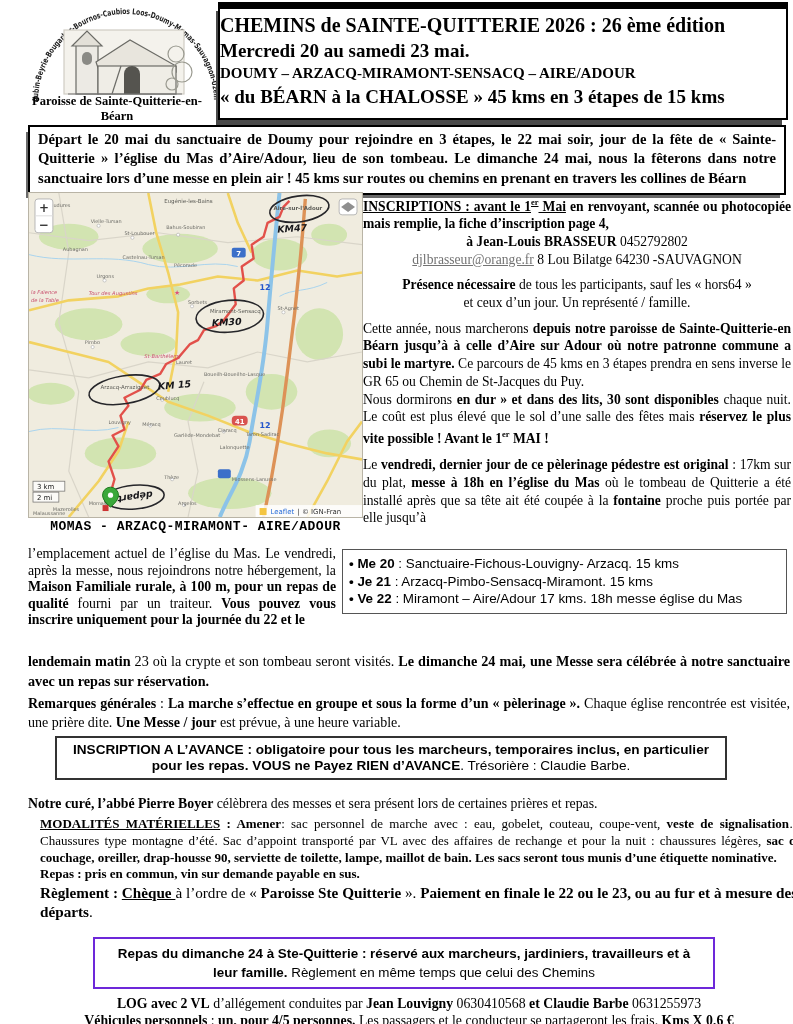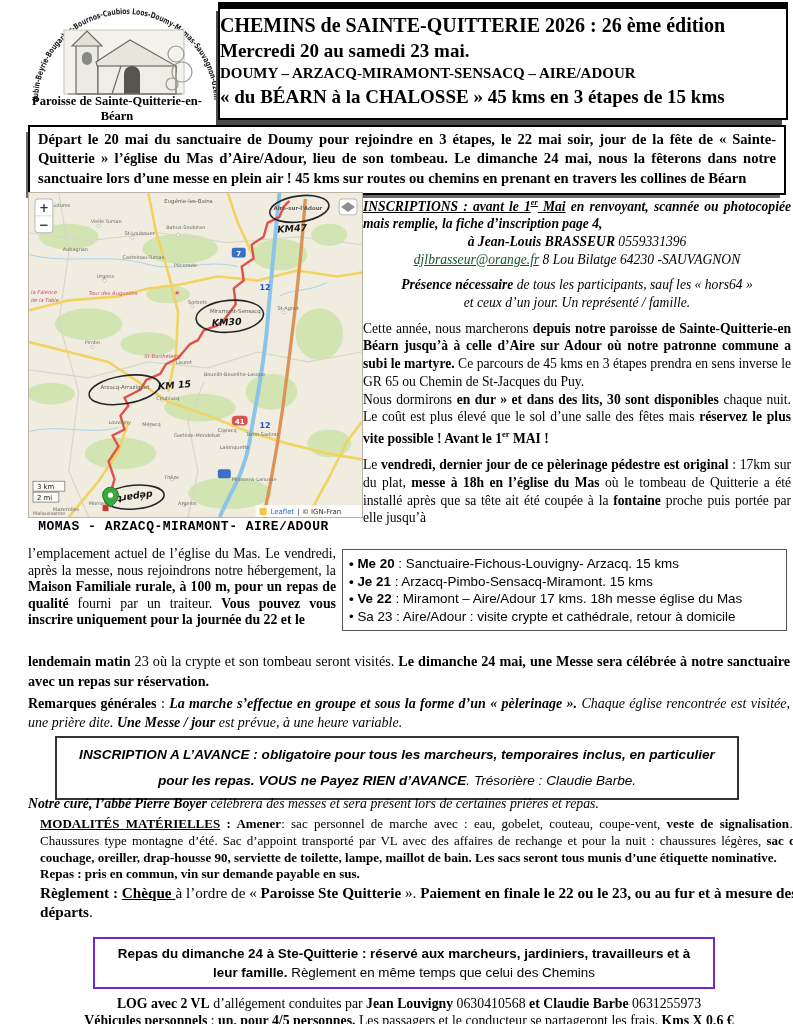--- a/index.html
+++ b/index.html
@@ -1,52 +1,52 @@
 <!DOCTYPE html>
 <html><head>
 <meta charset="utf-8">
 <style>
   html,body{margin:0;padding:0;}
   body{width:793px;height:1024px;position:relative;background:#fff;color:#000;
        font-family:"Liberation Serif",serif;overflow:hidden;}
   .abs{position:absolute;}
-  .b{font-weight:700}.i{font-style:italic}.u{text-decoration:underline}
-  .sup{vertical-align:super;font-size:.62em}.blue{color:#14532d}.small{font-size:.78em}
+  .b{font-weight:700}.i{}.u{text-decoration:underline}
+  .sup{vertical-align:super;font-size:.62em}.blue{color:#737373}.small{font-size:.78em}
   .just{text-align:justify}.ctr{text-align:center}
 
   #logo{left:24px;top:2px;width:200px;height:118px;}
   #logo-caption{left:22px;top:94px;width:190px;text-align:center;font-weight:700;font-size:12.5px;}
 
   #title-box{left:218px;top:2px;width:566px;height:106px;background:#fff;
              border:2px solid #000;border-top-width:7px;
              box-shadow:-4px 7px 0 -2px #4a4a4a;text-align:left;padding-top:3px;}
   #title-box .t1{font-size:20px;font-weight:700;line-height:26px;}
   #title-box .t2{font-size:19px;font-weight:700;line-height:25px;}
   #title-box .t3{font-size:15px;font-weight:700;line-height:21px;}
   #title-box .t4{font-size:19px;font-weight:700;line-height:26px;}
 
   #intro-box{left:28px;top:125px;width:738px;border:2px solid #000;
              box-shadow:-4px 5px 0 -2px #6a6a6a;padding:3px 8px 5px 8px;
              font-weight:700;font-size:14.6px;line-height:1.33;text-align:justify;}
 
   #map{left:28px;top:192px;width:335px;height:326px;border:1px solid #b9b4a6;box-sizing:border-box;}
-  #map-caption{left:16px;top:519px;width:335px;text-align:center;
+  #map-caption{left:28px;top:519px;width:335px;text-align:center;
                font-family:"Liberation Mono",monospace;font-weight:700;font-size:13px;letter-spacing:.5px;}
 
   #right-col{left:363px;top:194px;width:428px;font-size:13.6px;line-height:17.7px;}
   #right-col .blk{margin-bottom:8px;}
 
   #itin-box{left:342px;top:549px;width:431px;border:1px solid #555;padding:5px 6px;
             font-family:"Liberation Sans",sans-serif;font-size:13.4px;line-height:17.6px;}
 
   #left-para{left:28px;top:546px;width:308px;font-size:13.8px;line-height:16.6px;text-align:justify;}
   #cont-para{left:28px;top:651px;width:762px;font-size:14.2px;line-height:20px;text-align:justify;}
   #remarques{left:28px;top:694px;width:762px;font-size:14px;line-height:19px;text-align:justify;}
-  #inscr-box{left:55px;top:736px;width:664px;border:2px solid #333;padding:4px 8px;
-             font-family:"Liberation Sans",sans-serif;font-size:13.6px;line-height:26px;text-align:center;}
+  #inscr-box{left:55px;top:736px;width:664px;border:2px solid #333;padding:4px 2px;
+             font-family:"Liberation Sans",sans-serif;font-size:13.6px;line-height:16px;text-align:center;}
   #cure-line{left:28px;top:796px;width:762px;font-size:13.8px;}
   #modalites{left:28px;top:816px;width:762px;font-size:13px;line-height:16.8px;text-align:justify;margin-left:12px;}
   #repas-line{font-weight:700;}
   #reglement{font-size:15.2px;line-height:19px;text-align:left;}
   #repas-box{left:93px;top:937px;width:598px;border:2px solid #6d28d9;padding:5px 10px;
              font-family:"Liberation Sans",sans-serif;font-size:13.4px;line-height:19px;text-align:center;}
   #log-block{left:28px;top:996px;width:762px;text-align:center;font-size:13.8px;line-height:16.5px;}
 
   svg text{font-family:"DejaVu Sans",sans-serif;}
   .mlbl{fill:#6d6d68;font-size:5px;}
@@ -249,41 +249,40 @@
       <text x="243" y="323" font-size="7" fill="#2a6dd8">Leaflet</text>
       <text x="270" y="323" font-size="7" fill="#333">| © IGN-Fran</text>
     </g>
   </svg>
 </div>
 <div class="abs" id="map-caption">MOMAS - ARZACQ-MIRAMONT- AIRE/ADOUR</div>
 
 <div class="abs" id="right-col">
   <div class="blk">
     <div class="just"><span class="b i u">INSCRIPTIONS : avant le 1</span><span class="b i u sup">er</span><span class="b i u"> Mai</span><span class="b i"> en renvoyant, scannée ou photocopiée mais remplie, la fiche d’inscription page 4,</span></div>
-    <div class="ctr"><span class="b i">à </span><span class="b i">Jean-Louis BRASSEUR</span><span class="i"> 0559331396</span></div>
+    <div class="ctr"><span class="b i">à </span><span class="b i">Jean-Louis BRASSEUR</span><span class="i"> 0452792802</span></div>
     <div class="ctr"><span class="i u blue">djlbrasseur@orange.fr</span><span><span class="i"> 8 Lou Bilatge 64230 -SAUVAGNON</span></span></div>
   </div>
   <div class="blk">
     <div class="ctr"><span class="b i">Présence nécessaire</span><span class="i"> de tous les participants, sauf les « hors64 »</span></div>
     <div class="ctr"><span class="i">et ceux d’un jour.  Un représenté / famille.</span></div>
   </div>
   <div class="blk" style="">
     <div class="just"><span>Cette année, nous marcherons </span><span class="b">depuis notre paroisse de Sainte-Quitterie-en Béarn jusqu’à à celle d’Aire sur Adour où notre patronne commune a subi le martyre.</span><span> Ce parcours de 45 kms en 3 étapes prendra en sens inverse le GR 65 ou Chemin de St-Jacques du Puy.</span></div>
     <div class="just"><span>Nous dormirons </span><span class="b">en dur » et dans des lits, 30 sont disponibles</span><span> chaque nuit. Le coût est plus élevé que le sol d’une salle des fêtes mais </span><span class="b">réservez le plus vite possible ! Avant le  1</span><span class="b sup">er</span><span class="b"> MAI !</span></div>
   </div>
   <div class="blk" style="margin-top:9px;">
     <div class="just"><span>Le </span><span class="b">vendredi, dernier jour de ce pèlerinage pédestre est original</span><span> : 17km sur du plat, </span><span class="b">messe à 18h en l’église du Mas</span><span> où le tombeau de Quitterie a été installé après que sa tête ait été coupée à la </span><span class="b">fontaine</span><span> proche puis portée par elle jusqu’à</span></div>
   </div>
 </div>
 
 <div class="abs" id="itin-box">
   <div><span class="b">• </span><span class="b">Me 20</span><span> : Sanctuaire-Fichous-Louvigny- Arzacq. 15 kms</span></div>
   <div><span class="b">• </span><span class="b">Je 21</span><span> : Arzacq-Pimbo-Sensacq-Miramont. 15 kms</span></div>
   <div><span class="b">• </span><span class="b">Ve 22</span><span> : Miramont – Aire/Adour 17 kms. 18h messe église du Mas</span></div>
-  <div><span>• Sa 23 : Aire/Adour : visite crypte et cathédrale, retour à domicile</span></div>
 </div>
 
 <div class="abs" id="left-para"><span>l’emplacement actuel de l’église du Mas. Le vendredi, après la messe, nous rejoindrons notre hébergement, la </span><span class="b">Maison Familiale rurale, à 100 m, pour un repas de qualité</span><span> fourni par un traiteur. </span><span class="b">Vous pouvez vous inscrire uniquement pour la journée du 22 et le</span></div>
 <div class="abs" id="cont-para"><span class="b">lendemain matin</span><span> 23 où la crypte et son tombeau seront visités. </span><span class="b">Le dimanche 24 mai, une Messe sera célébrée à notre sanctuaire avec un repas sur réservation.</span></div>
 <div class="abs" id="remarques"><span class="b">Remarques générales</span><span> : </span><span class="b i">La marche s’effectue en groupe et sous la forme d’un « pèlerinage ».</span><span class="i"> Chaque église rencontrée est visitée, une prière dite. </span><span class="b i">Une Messe / jour</span><span class="i"> est prévue, à une heure variable.</span></div>
 <div class="abs" id="inscr-box"><span class="b i">INSCRIPTION A L’AVANCE : obligatoire pour tous les marcheurs, temporaires inclus, en particulier pour les repas.  </span><span class="b i">VOUS ne Payez RIEN d’AVANCE</span><span class="i">. Trésorière : Claudie Barbe.</span></div>
 <div class="abs" id="cure-line"><span class="b i">Notre curé, l’abbé Pierre Boyer</span><span class="i"> célèbrera des messes et sera présent lors de certaines prières et repas.</span></div>
 
 <div class="abs" id="modalites">
   <div class="just"><span class="b u">MODALITÉS MATÉRIELLES</span><span class="b"> : </span><span class="b">Amener</span><span>: sac personnel de marche avec : eau, gobelet, couteau, coupe-vent, </span><span class="b">veste de signalisation</span><span>… Chaussures type montagne d’été. Sac d’appoint transporté par VL avec des affaires de rechange et pour la nuit : chaussures légères, </span><span class="b">sac de couchage, oreiller, drap-housse 90, serviette de toilette, lampe, maillot de bain. Les sacs seront tous munis d’une étiquette nominative.</span></div>

